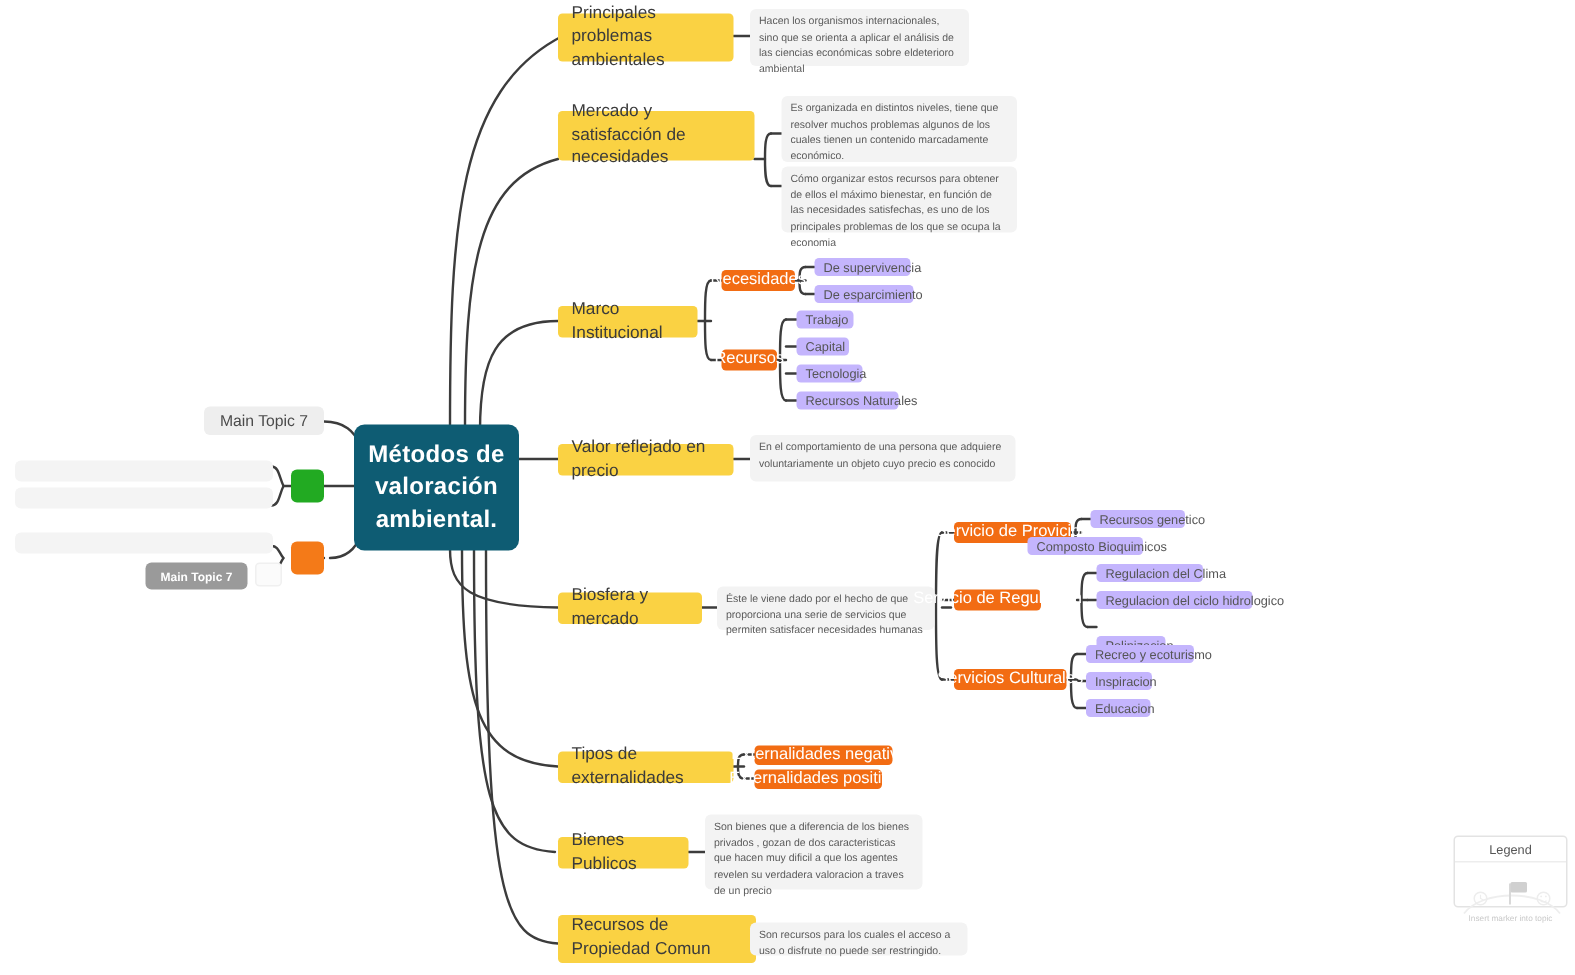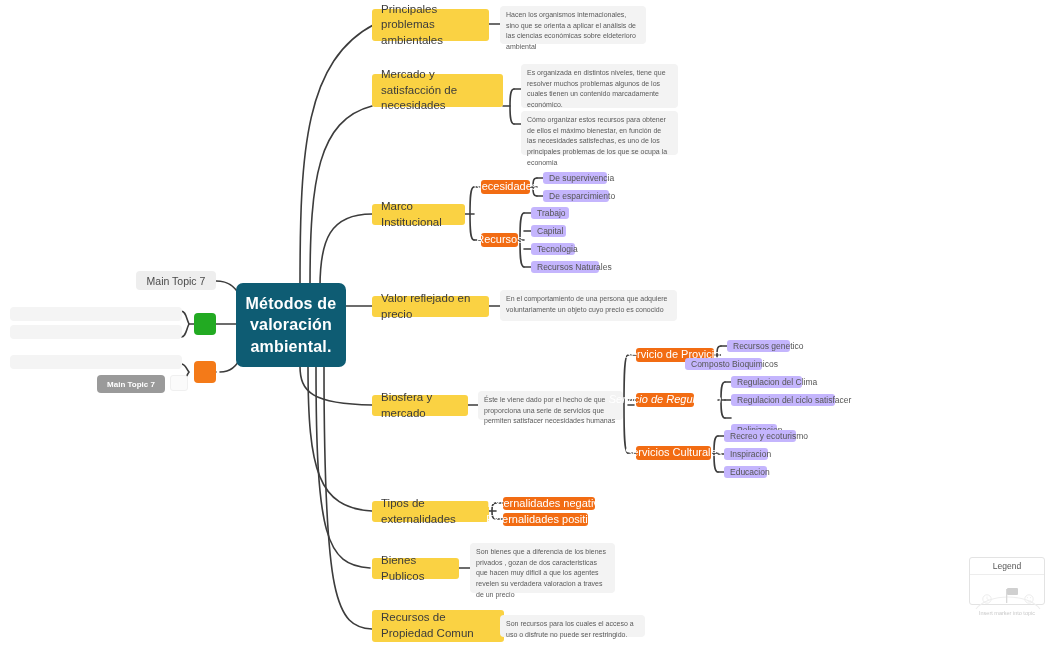--- a/index.html
+++ b/index.html
@@ -235,23 +235,23 @@
   <div class="node yellow" style="left:372px;top:296px;width:117px;height:21px;">Valor reflejado en precio</div>
   <div class="node note" style="left:500px;top:290px;width:177px;height:31px;">En el comportamiento de una persona que adquiere voluntariamente un objeto cuyo precio es conocido</div>
 
   <div class="node yellow" style="left:372px;top:395px;width:96px;height:21px;">Biosfera y mercado</div>
   <div class="node note" style="left:478px;top:391px;width:145px;height:29px;">Éste le viene dado por el hecho de que proporciona una serie de servicios que permiten satisfacer necesidades humanas</div>
 
   <div class="node orange" style="left:636px;top:348px;width:78px;height:14px;">Servicio de Provicion</div>
   <div class="node leaf" style="left:727px;top:340px;width:63px;height:12px;">Recursos genetico</div>
   <div class="node leaf" style="left:685px;top:358px;width:77px;height:12px;">Composto Bioquimicos</div>
 
-  <div class="node orange" style="left:636px;top:393px;width:58px;height:14px;font-style:italic;">Servicio de Regulacion</div>
+  <div class="node orange" style="left:636px;top:393px;width:58px;height:14px;">Servicio de Regulacion</div>
   <div class="node leaf" style="left:731px;top:376px;width:71px;height:12px;">Regulacion del Clima</div>
-  <div class="node leaf" style="left:731px;top:394px;width:104px;height:12px;">Regulacion del ciclo satisfacer</div>
+  <div class="node leaf" style="left:731px;top:394px;width:104px;height:12px;">Regulacion del ciclo hidrologico</div>
   <div class="node leaf" style="left:731px;top:424px;width:46px;height:12px;">Polinizacion</div>
 
   <div class="node orange" style="left:636px;top:446px;width:75px;height:14px;">Servicios Culturales</div>
   <div class="node leaf" style="left:724px;top:430px;width:72px;height:12px;">Recreo y ecoturismo</div>
   <div class="node leaf" style="left:724px;top:448px;width:44px;height:12px;">Inspiracion</div>
   <div class="node leaf" style="left:724px;top:466px;width:43px;height:12px;">Educacion</div>
 
   <div class="node yellow" style="left:372px;top:501px;width:117px;height:21px;">Tipos de externalidades</div>
   <div class="node orange" style="left:503px;top:497px;width:92px;height:13px;">Externalidades  negativas</div>
   <div class="node orange" style="left:503px;top:513px;width:85px;height:13px;">Externalidades positivas</div>

